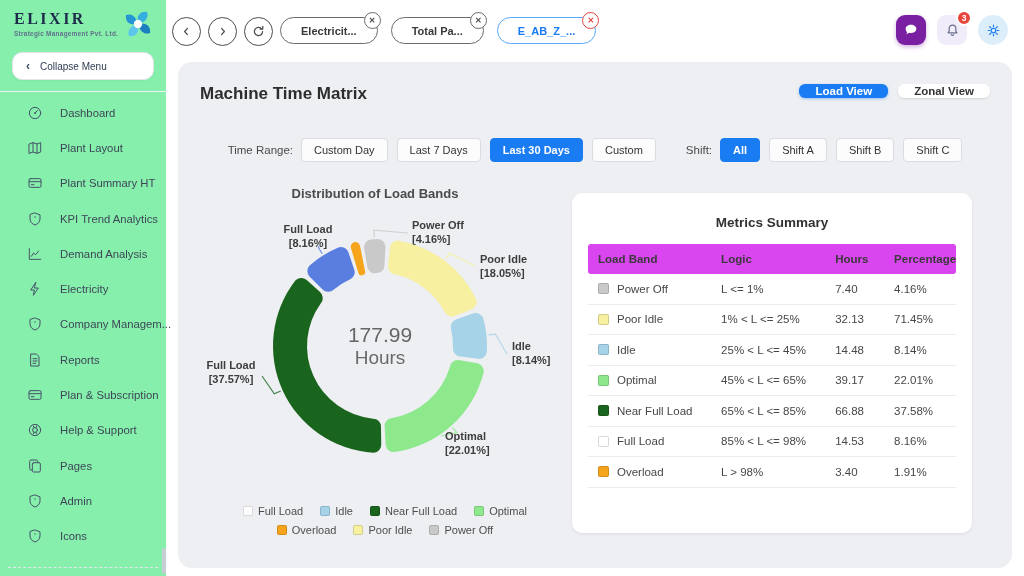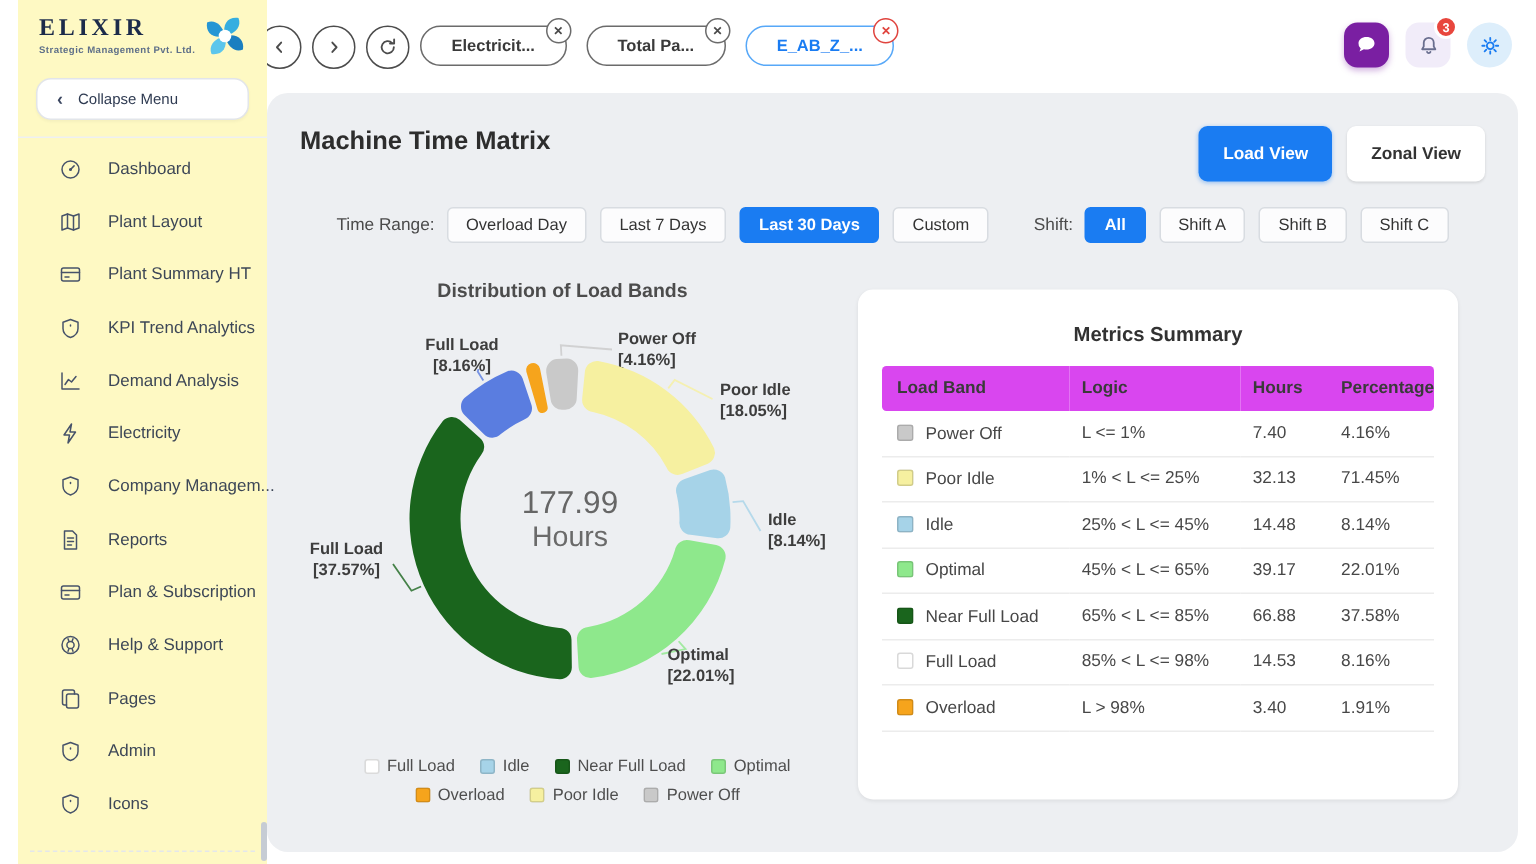--- a/index.html
+++ b/index.html
@@ -1,19 +1,19 @@
 <!DOCTYPE html>
 <html><head>
 <meta charset="utf-8">
 <style>
   html,body{margin:0;padding:0;}
   body{width:1024px;height:576px;position:relative;overflow:hidden;background:#ffffff;
        font-family:"Liberation Sans",sans-serif;-webkit-font-smoothing:antialiased;}
   
-  .sidebar{position:absolute;left:12px;top:0;width:166px;height:576px;background:#fef9c3;z-index:5;}
+  .sidebar{position:absolute;left:0;top:0;width:166px;height:576px;background:#86efac;z-index:5;}
   .logo-row{display:flex;align-items:flex-start;padding:10px 10px 0 14px;gap:4px;}
   .logo-text .brand{font-family:"Liberation Serif",serif;font-weight:700;font-size:16px;
        letter-spacing:2.5px;color:#1c2b4a;}
   .logo-text .brand-sub{font-size:6.4px;color:#5f7089;letter-spacing:.3px;margin-top:2px;font-weight:700;}
   .collapse-chip{margin:12px 12px 0 12px;height:26px;border:1px solid #e2e5ea;border-radius:10px;
        display:flex;align-items:center;padding:0 13px;gap:10px;cursor:pointer;background:#fff;
        box-shadow:0 1px 2px rgba(20,30,60,.04);}
   .collapse-chip .chev{color:#3a4660;font-size:12px;font-weight:700;line-height:1;}
   .collapse-chip .clabel{font-size:10px;font-weight:400;color:#2f3b52;}
   .side-divider{border-top:1px solid #eef0f3;margin-top:11px;}
@@ -45,21 +45,21 @@
   .chat-sq{background:#7a1fa2;box-shadow:0 2px 4px rgba(122,31,162,.35);}
   .bell-sq{background:#f1ecf9;}
   .gear-sq{background:#ddeefb;border-radius:50%;}
   .badge{position:absolute;top:-5px;right:-5px;min-width:16px;height:16px;border-radius:8px;background:#e8463d;
        border:2px solid #fff;color:#fff;font-size:8.5px;font-weight:700;display:flex;align-items:center;
        justify-content:center;padding:0 2px;box-sizing:border-box;}
   
   .panel{position:absolute;left:178px;top:62px;right:12px;bottom:8px;background:#edeff2;border-radius:14px;}
   .page-title{position:absolute;left:22px;top:22px;font-size:17px;font-weight:700;color:#2d2d2d;}
   .viewbtns{position:absolute;right:22px;top:22px;display:flex;gap:10px;}
-  .viewbtn{height:37px;padding:0 16px;border-radius:6px;font-size:11.5px;font-weight:700;display:flex;
+  .viewbtn{height:14px;padding:0 16px;border-radius:6px;font-size:11.5px;font-weight:700;display:flex;
        align-items:center;cursor:pointer;background:#fff;color:#333;box-shadow:0 1px 2px rgba(0,0,0,.12);}
   .viewbtn.active{background:#1a7cf2;color:#fff;box-shadow:0 1px 3px rgba(26,124,242,.4);}
   .filterbar{position:absolute;left:0;right:0;top:76px;display:flex;justify-content:center;
        align-items:center;gap:8px;font-size:11.5px;color:#4a4a4a;text-align:right;}
   .fgap{width:14px;}
   .fchip{height:24px;padding:0 12px;border:1px solid #d8dce1;border-radius:4px;background:#fcfcfd;
        color:#333;display:flex;align-items:center;font-size:11px;cursor:pointer;box-sizing:border-box;}
   .fchip.active{background:#1a7cf2;border-color:#1a7cf2;color:#fff;font-weight:700;}
   
   .chart-title{position:absolute;left:12px;top:124px;width:370px;text-align:center;
@@ -299,21 +299,21 @@
   <div class="viewbtns">
 
   <div class="viewbtn active">Load View</div>
       <div class="viewbtn">Zonal View</div>
     </div>
 
   <div class="filterbar">
     <span>Time Range:</span>
     <span style="display:flex;gap:9px;">
 
-    <span class="fchip">Overload Day</span>
+    <span class="fchip">Custom Day</span>
         <span class="fchip">Last 7 Days</span>
         <span class="fchip active">Last 30 Days</span>
         <span class="fchip">Custom</span>
       </span>
     <span class="fgap"></span>
     <span>Shift:</span>
     <span style="display:flex;gap:9px;">
 
     <span class="fchip active">All</span>
         <span class="fchip">Shift A</span>

